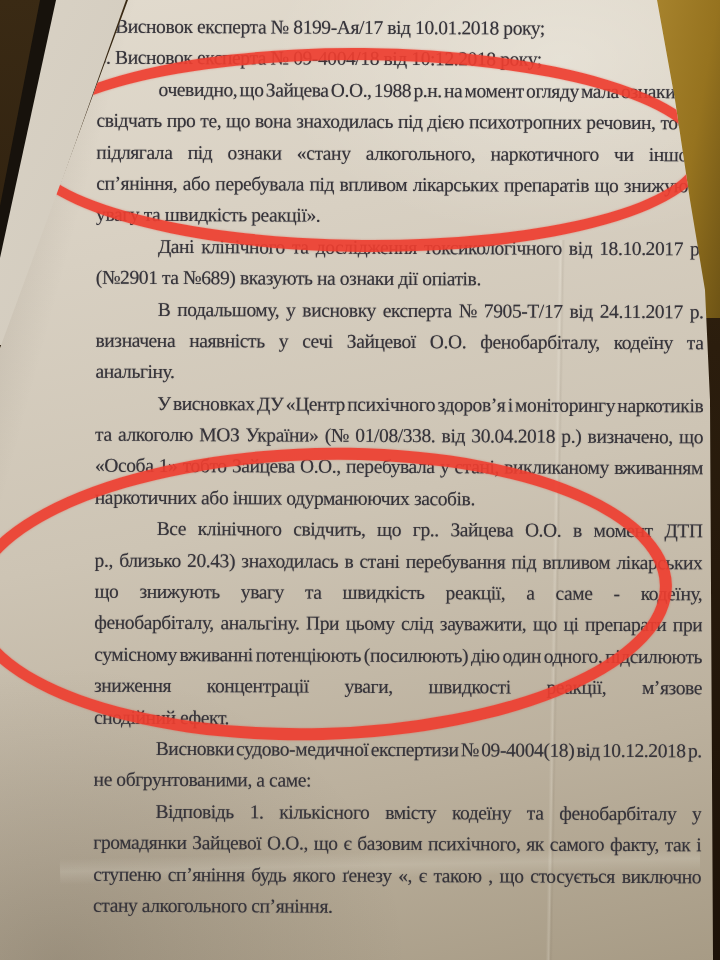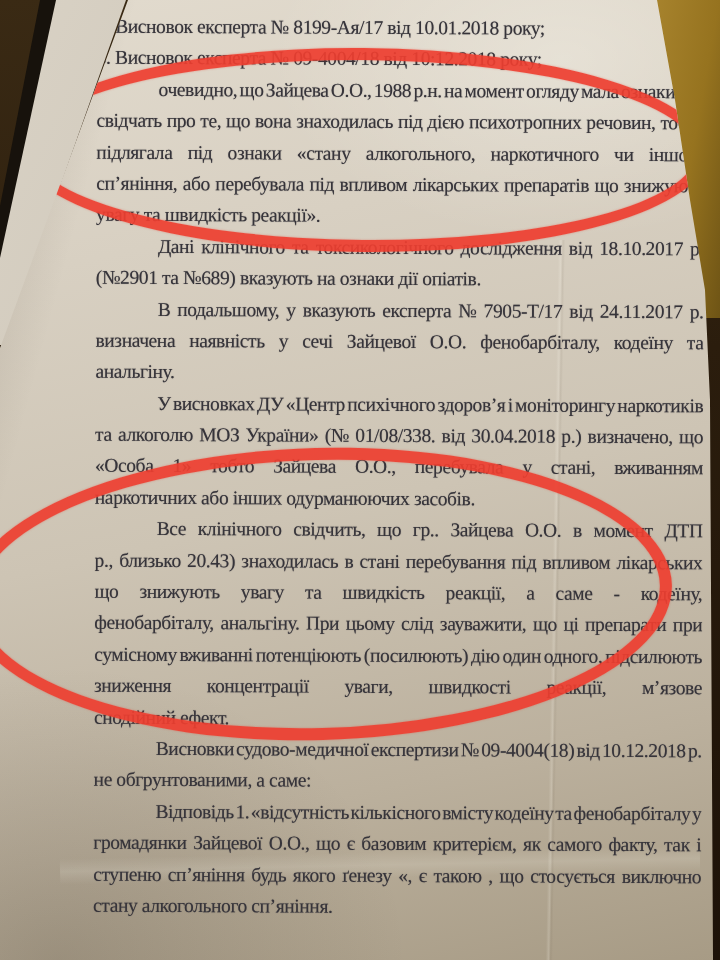--- a/index.html
+++ b/index.html
@@ -132,32 +132,32 @@
           <span>лікарських</span>
           <span>препаратів</span>
           <span>що</span>
           <span>знижують</span>
         </div>
         <div class="line">увагу та швидкість реакції».</div>
         <div class="line indent justify">
           <span>Дані</span>
           <span>клінічного</span>
           <span>та</span>
+          <span>дослідження</span>
           <span>токсикологічного</span>
-          <span>дослідження</span>
           <span>від</span>
           <span>18.10.2017</span>
           <span>р.</span>
         </div>
         <div class="line">(№2901 та №689) вказують на ознаки дії опіатів.</div>
         <div class="line indent justify">
           <span>В</span>
           <span>подальшому,</span>
           <span>у</span>
-          <span>вказують</span>
+          <span>висновку</span>
           <span>експерта</span>
           <span>№</span>
           <span>7905-Т/17</span>
           <span>від</span>
           <span>24.11.2017</span>
           <span>р.</span>
         </div>
         <div class="line justify">
           <span>визначена</span>
           <span>наявність</span>
@@ -196,20 +196,21 @@
         </div>
         <div class="line justify">
           <span>«Особа</span>
           <span>1»</span>
           <span>тобто</span>
           <span>Зайцева</span>
           <span>О.О.,</span>
           <span>перебувала</span>
           <span>у</span>
           <span>стані,</span>
+          <span>викликаному</span>
           <span>вживанням</span>
         </div>
         <div class="line">наркотичних або інших одурманюючих засобів.</div>
         <div class="line indent justify">
           <span>Все</span>
           <span>клінічного</span>
           <span>свідчить,</span>
           <span>що</span>
           <span>гр..</span>
           <span>Зайцева</span>
@@ -280,36 +281,35 @@
           <span>№</span>
           <span>09-4004(18)</span>
           <span>від</span>
           <span>10.12.2018</span>
           <span>р.</span>
         </div>
         <div class="line">не обгрунтованими, а саме:</div>
         <div class="line indent justify">
           <span>Відповідь</span>
           <span>1.</span>
-          <span>«відсутність</span>
           <span>кількісного</span>
           <span>вмісту</span>
           <span>кодеїну</span>
           <span>та</span>
           <span>фенобарбіталу</span>
           <span>у</span>
         </div>
         <div class="line justify">
           <span>громадянки</span>
           <span>Зайцевої</span>
           <span>О.О.,</span>
           <span>що</span>
           <span>є</span>
           <span>базовим</span>
-          <span>критерієм,</span>
+          <span>психічного,</span>
           <span>як</span>
           <span>самого</span>
           <span>факту,</span>
           <span>так</span>
           <span>і</span>
         </div>
         <div class="line justify">
           <span>ступеню</span>
           <span>сп’яніння</span>
           <span>будь</span>

